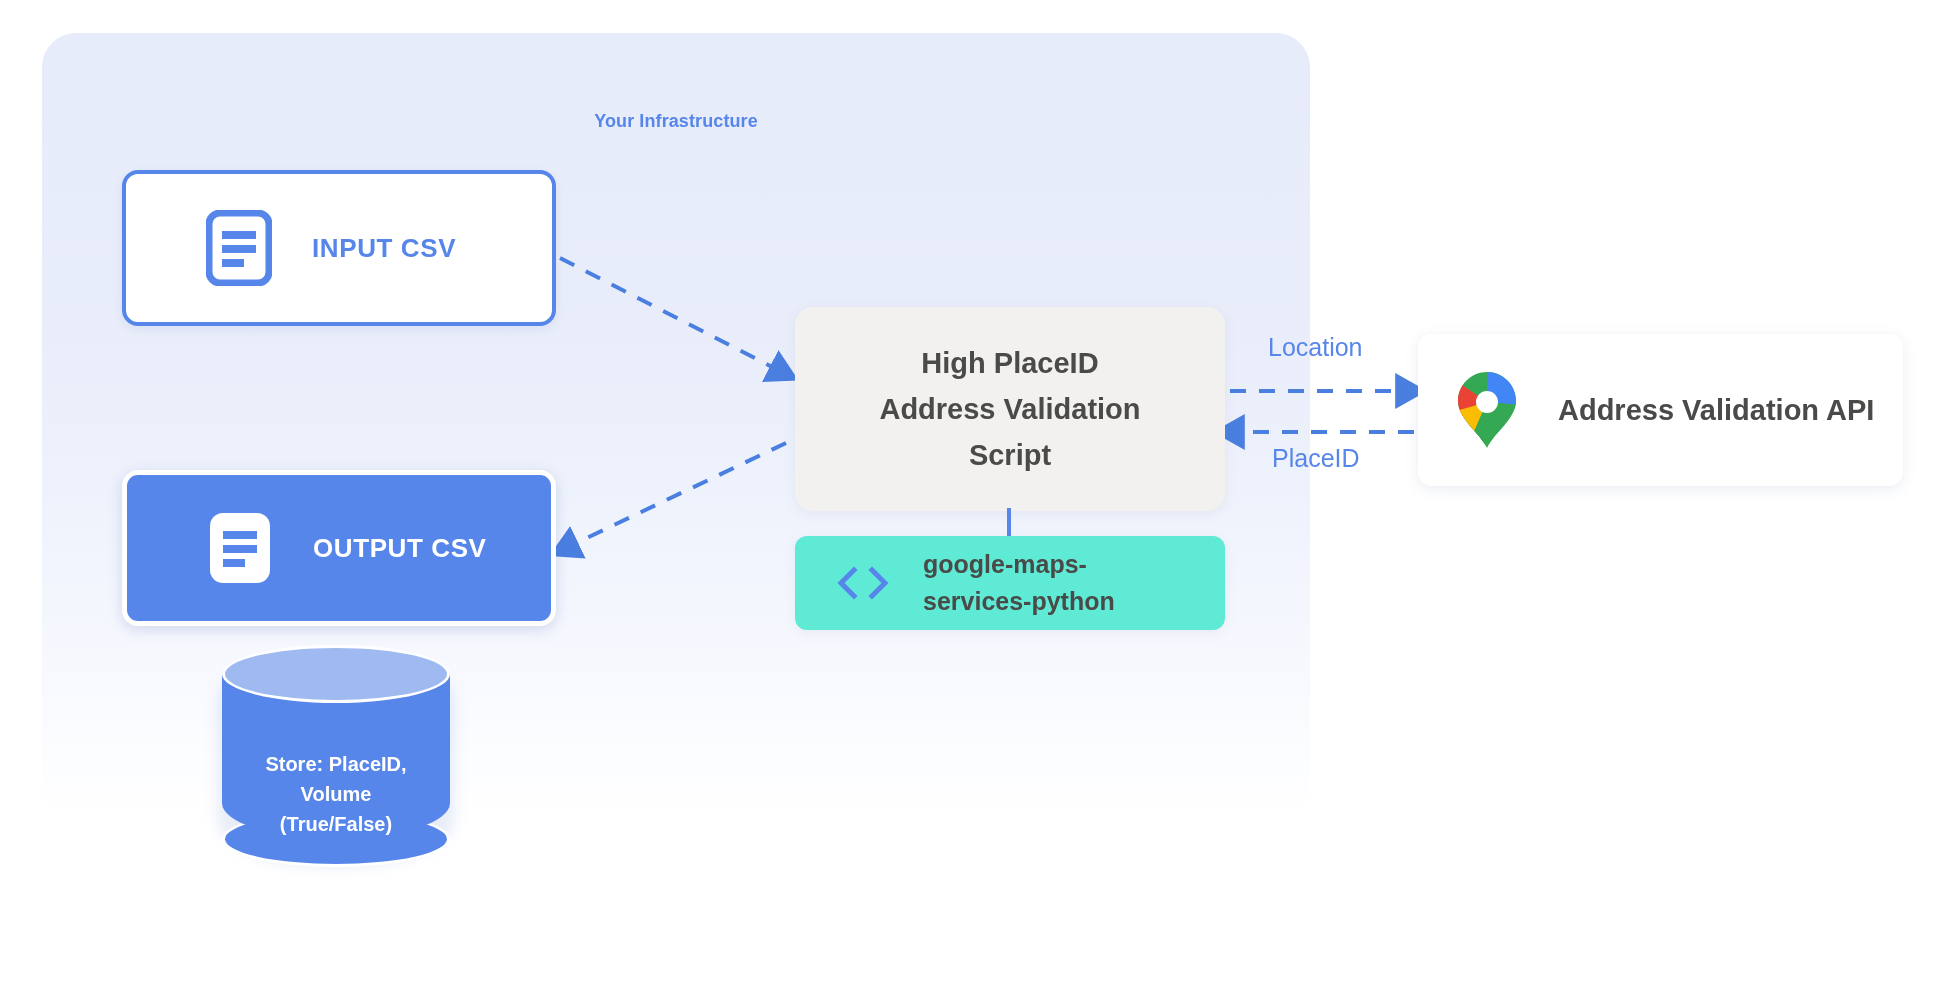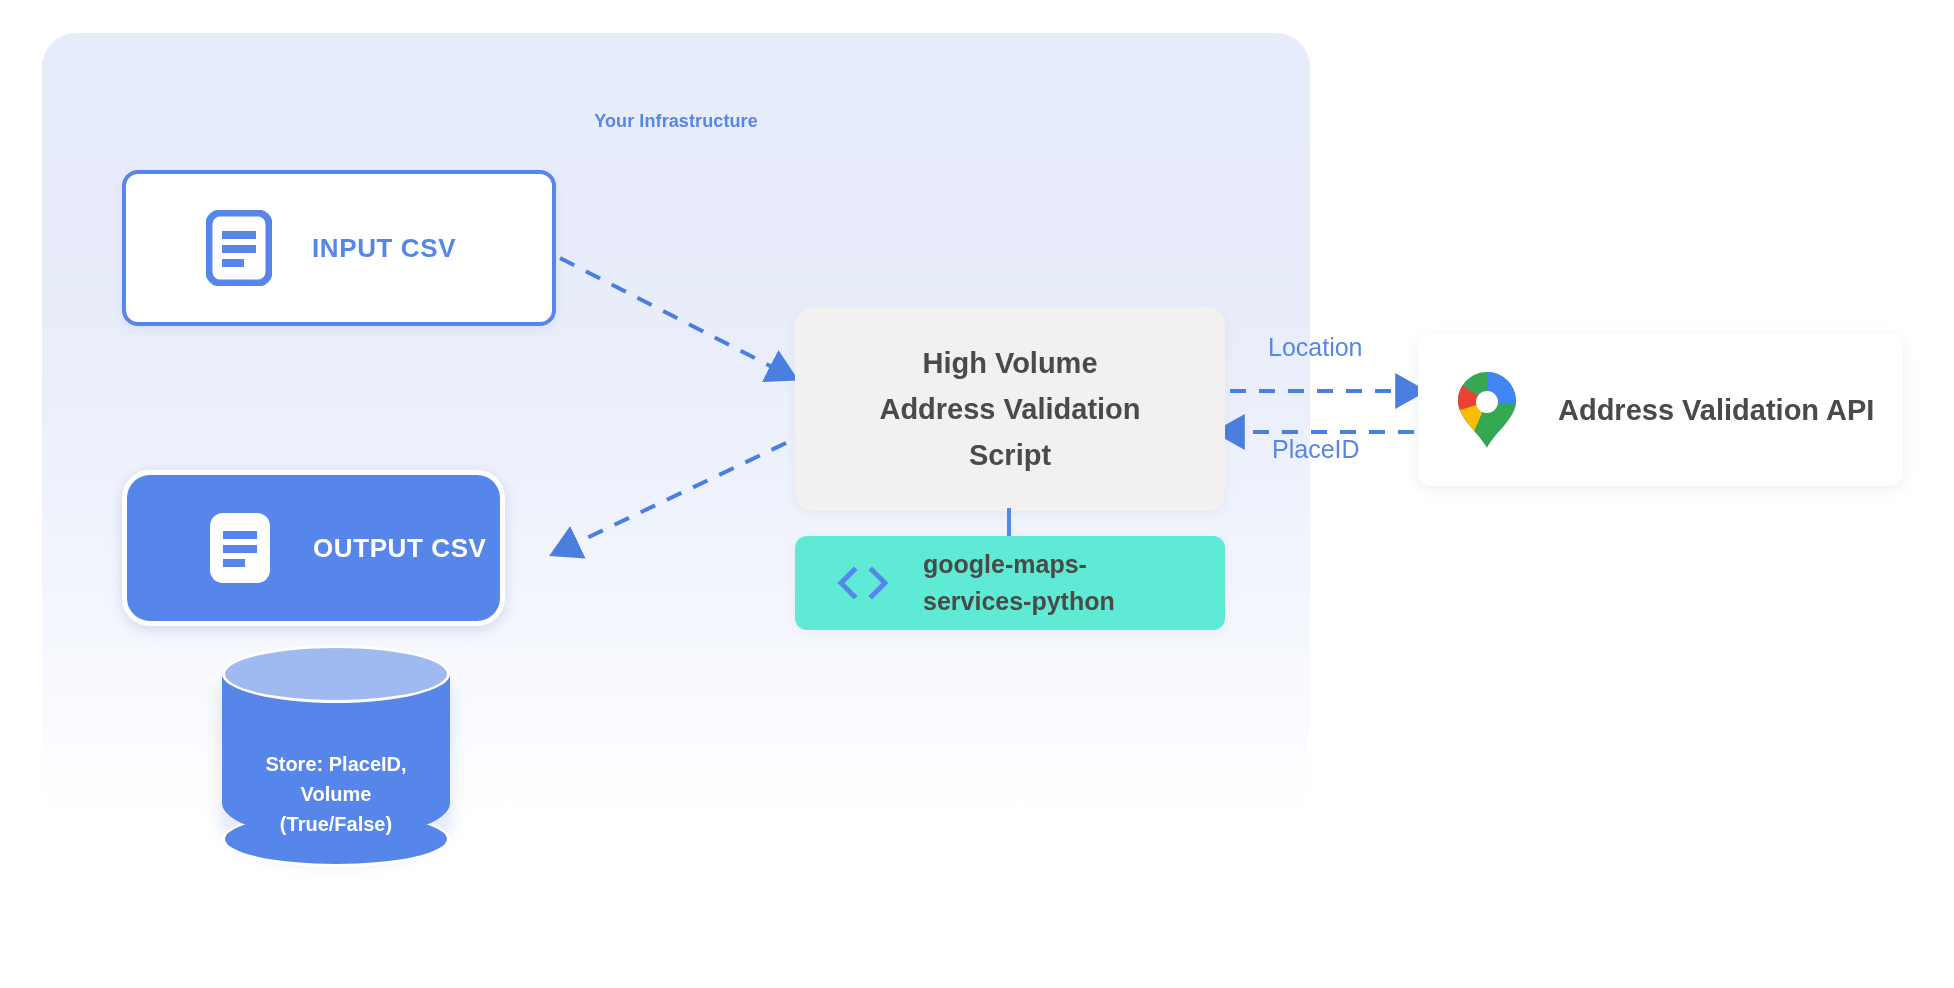--- a/index.html
+++ b/index.html
@@ -62,24 +62,24 @@
     width: 434px;
     height: 156px;
     border: 4px solid #5786ea;
     border-radius: 16px;
     background: #ffffff;
     box-shadow: 0 3px 10px rgba(90,120,190,0.12);
   }
   .output-csv {
     left: 122px;
     top: 470px;
-    width: 383px;
+    width: 434px;
     height: 156px;
     border: 5px solid #ffffff;
-    border-radius: 28px;
+    border-radius: 16px;
     background: #5786ea;
     box-shadow: 0 4px 14px rgba(80,110,180,0.22);
   }
 
   .doc-icon {
     width: 66px;
     height: 76px;
     margin-left: 68px;
     flex: none;
   }
@@ -234,21 +234,21 @@
   }
 
   
   .arrow-label {
     position: absolute;
     color: #5786ea;
     font-size: 25px;
     white-space: nowrap;
   }
   .label-location { left: 1268px; top: 333px; }
-  .label-placeid  { left: 1272px; top: 435px; }
+  .label-placeid  { left: 1272px; top: 444px; }
 
   svg.overlay {
     position: absolute;
     inset: 0;
     width: 1954px;
     height: 988px;
     pointer-events: none;
   }
 </style>
 </head>
@@ -303,21 +303,21 @@
     <div class="db-top"></div>
     <div class="db-text">
       <div>Store: PlaceID,</div>
       <div>Volume</div>
       <div>(True/False)</div>
     </div>
   </div>
 
   <div class="script-box">
     <div>
-      <div>High Volume</div>
+      <div>High PlaceID</div>
       <div>Address Validation</div>
       <div>Script</div>
     </div>
   </div>
 
   <div class="connector"></div>
 
   <div class="lib-box">
     <svg class="code-icon" viewBox="0 0 56 40">
       <path d="M19,7 L6,20 L19,33" fill="none" stroke="#5786ea" stroke-width="5" stroke-linecap="square"></path>

